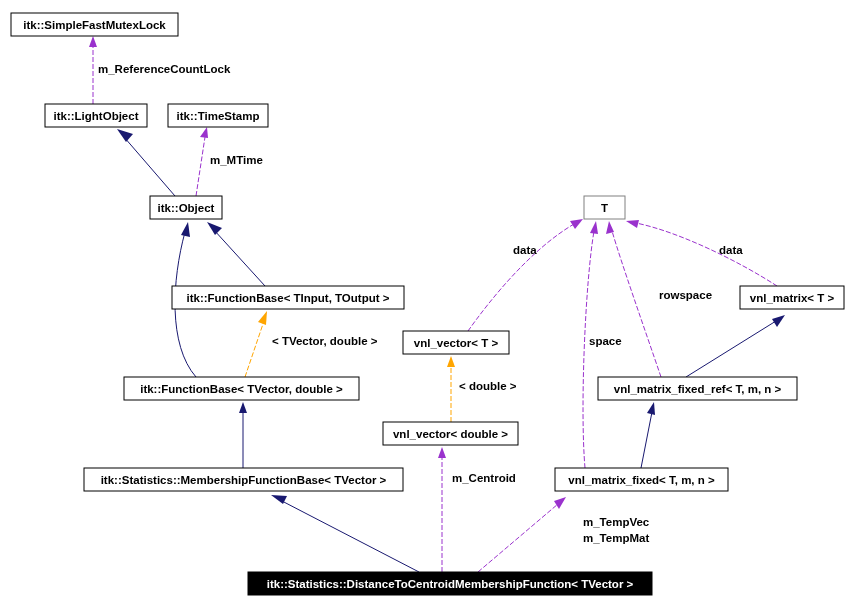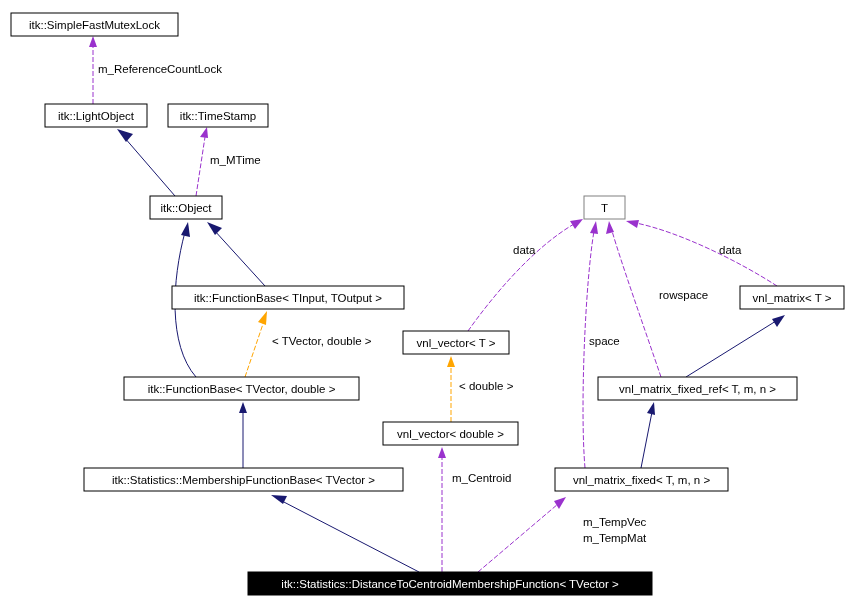--- a/index.html
+++ b/index.html
@@ -10,20 +10,21 @@
   body {
     width: 857px;
     height: 606px;
     font-family: "Liberation Sans", sans-serif;
     overflow: hidden;
   }
   #diagram-root {
     position: relative;
     width: 727px;
     height: 606px;
+    font-weight: bold;
   }
   svg#uml {
     display: block;
     width: 857px;
     height: 606px;
   }
   .node-box {
     fill: #ffffff;
     stroke: #000000;
     stroke-width: 1;

